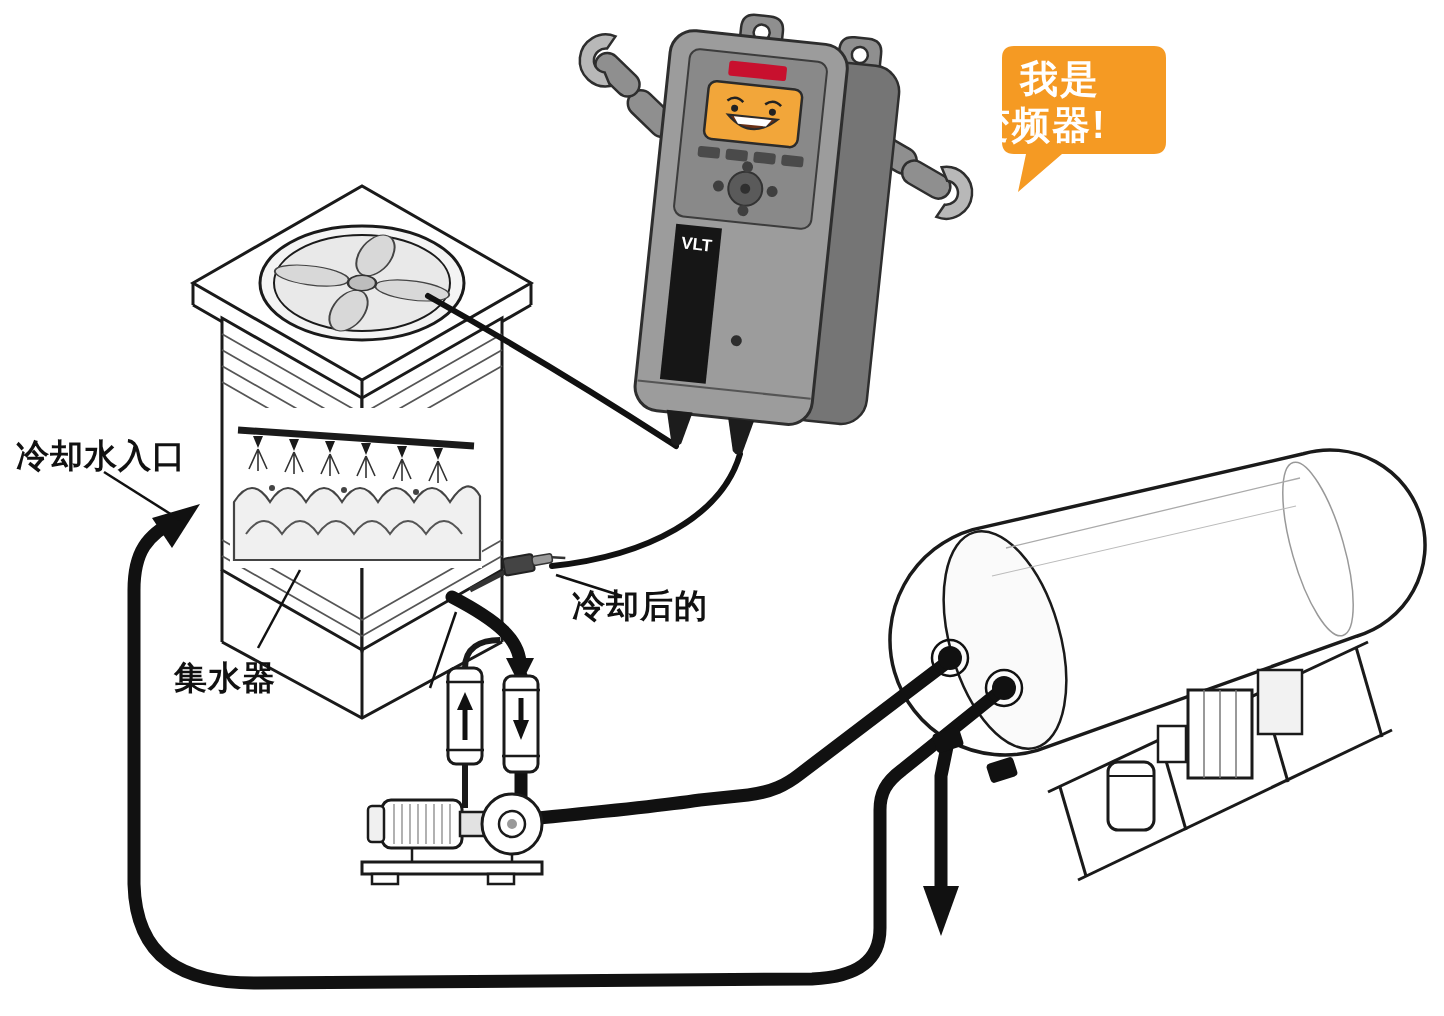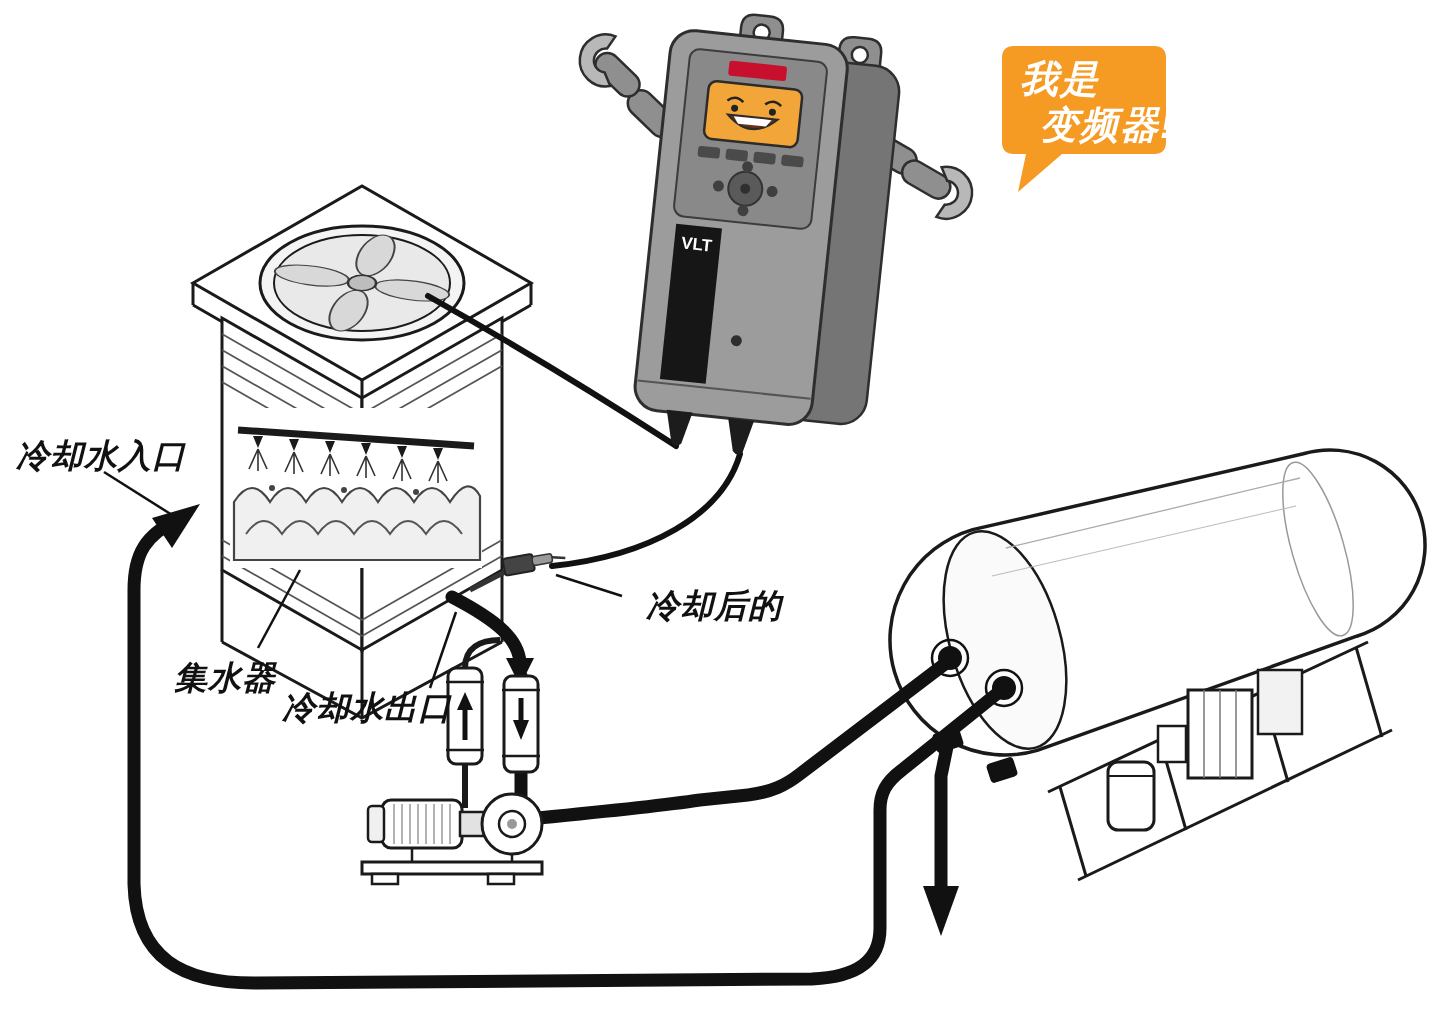--- a/index.html
+++ b/index.html
@@ -11,31 +11,29 @@
     font-family:"Liberation Sans",sans-serif;
   }
   #art{position:absolute;left:0;top:0;}
   .label{
     position:absolute;
     font-weight:bold;
     font-size:33px;
     color:#111;
     white-space:nowrap;
     letter-spacing:1px;
-    font-style:italic;
   }
-  .label-multiline{white-space:normal;text-align:right;line-height:1.32;}
+  .label-multiline{white-space:normal;text-align:left;line-height:1.32;}
   .bubble-text{
     position:absolute;
     font-weight:bold;
     font-size:38px;
     color:#ffffff;
     white-space:nowrap;
     letter-spacing:2px;
-    font-style:italic;
   }
 </style>
 </head>
 <body>
 
 <div id="stage">
 
 <svg id="art" width="1444" height="1016" viewBox="0 0 1444 1016">
 
   <g fill="none" stroke="#1a1a1a">
@@ -293,22 +291,21 @@
   <g stroke="#111" stroke-width="2.5">
     <line x1="104" y1="472" x2="180" y2="520"></line>
     <line x1="258" y1="648" x2="300" y2="570"></line>
     <line x1="430" y1="688" x2="456" y2="612"></line>
     <line x1="622" y1="596" x2="556" y2="575"></line>
   </g>
 </svg>
 
 <div class="label" style="left:16px;top:434px">冷却水入口</div>
 <div class="label" style="left:174px;top:656px">集水器</div>
-<div class="label" style="left:282px;top:686px">冷却水出口</div>
 
 <div class="label label-multiline" style="left:572px;top:584px;width:210px">
   <div>冷却后的</div>
 </div>
 
 <div class="bubble-text" style="left:1020px;top:54px">我是</div>
-<div class="bubble-text" style="left:1040px;top:100px">变频器!</div>
+<div class="bubble-text" style="left:972px;top:100px">变频器!</div>
 
 </div>
 
 </body></html>

